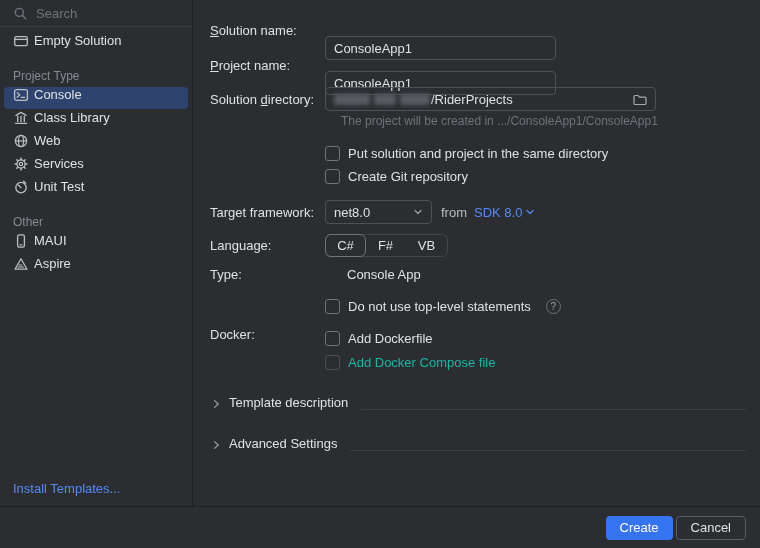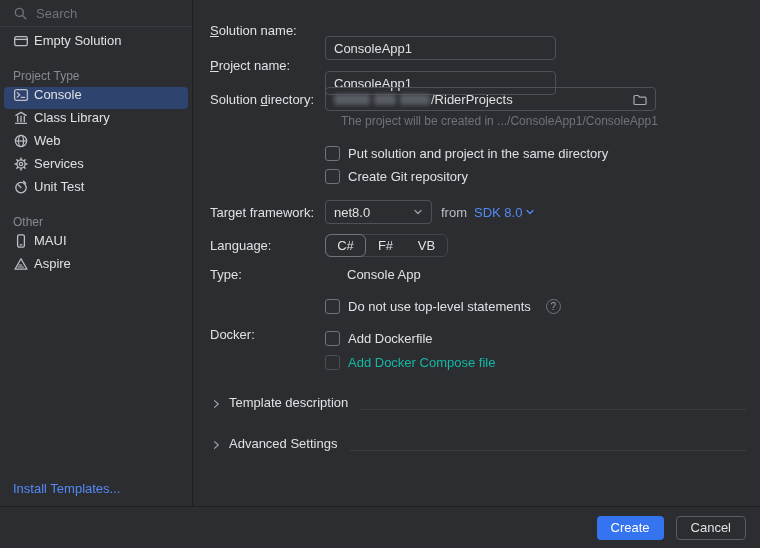--- a/index.html
+++ b/index.html
@@ -38,21 +38,21 @@
   .from-txt{margin-left:9px;color:#bcbec4;}
   .sdk-link{margin-left:7px;color:#548af7;display:flex;align-items:center;gap:2px;cursor:pointer;}
   .seg-control{display:flex;border:1px solid #43454a;border-radius:6px;height:23px;align-items:stretch;}
   .seg{width:41px;display:flex;align-items:center;justify-content:center;cursor:pointer;color:#dfe1e5;}
   .seg.selected{border:1px solid #6f737a;border-radius:6px;margin:-1px;height:23px;}
   .help-circ{width:15px;height:15px;border:1px solid #6f737a;border-radius:50%;display:flex;align-items:center;justify-content:center;color:#9da0a8;font-size:10px;margin-left:7px;cursor:pointer;}
   .collapse-row{position:absolute;left:16px;width:536px;display:flex;align-items:flex-end;gap:7px;color:#dfe1e5;cursor:pointer;height:16px;}
   .collapse-row .line{flex:1;border-top:1px solid #3b3d41;margin-left:6px;}
   .chev{color:#9da0a8;display:flex;align-items:center;}
   
-  .footer{position:absolute;left:0;top:506px;width:760px;height:42px;border-top:1px solid #1e1f22;display:flex;align-items:center;justify-content:flex-end;gap:12px;padding-right:14px;background:#2b2d30;}
+  .footer{position:absolute;left:0;top:506px;width:760px;height:42px;border-top:1px solid #1e1f22;display:flex;align-items:center;justify-content:flex-end;gap:3px;padding-right:14px;background:#2b2d30;}
   .btn{height:24px;padding:0 14px;border-radius:4px;display:flex;align-items:center;font-size:13px;cursor:pointer;}
   .btn-primary{background:#3574f0;color:#ffffff;}
   .btn-secondary{background:transparent;border:1px solid #5a5d63;color:#dfe1e5;}
   svg{display:block;}
 </style>
 </head>
 <body>
 
 <div class="window">
 

